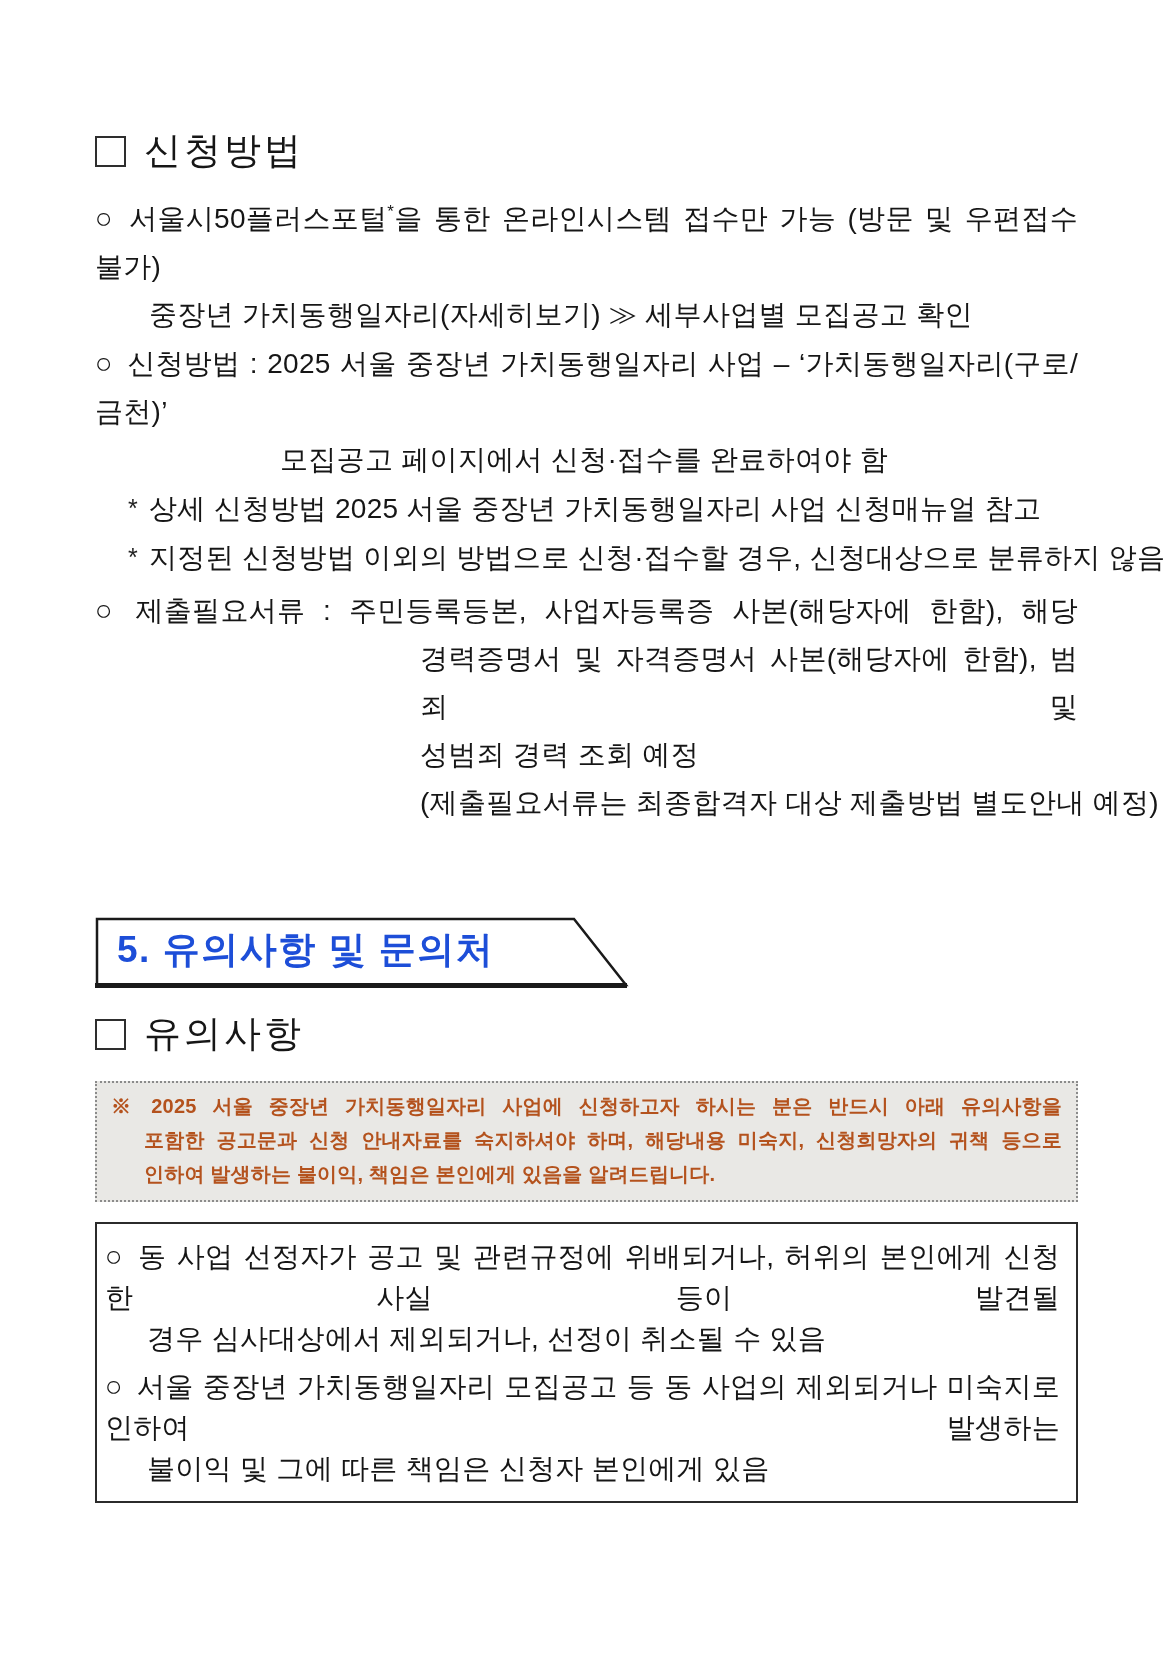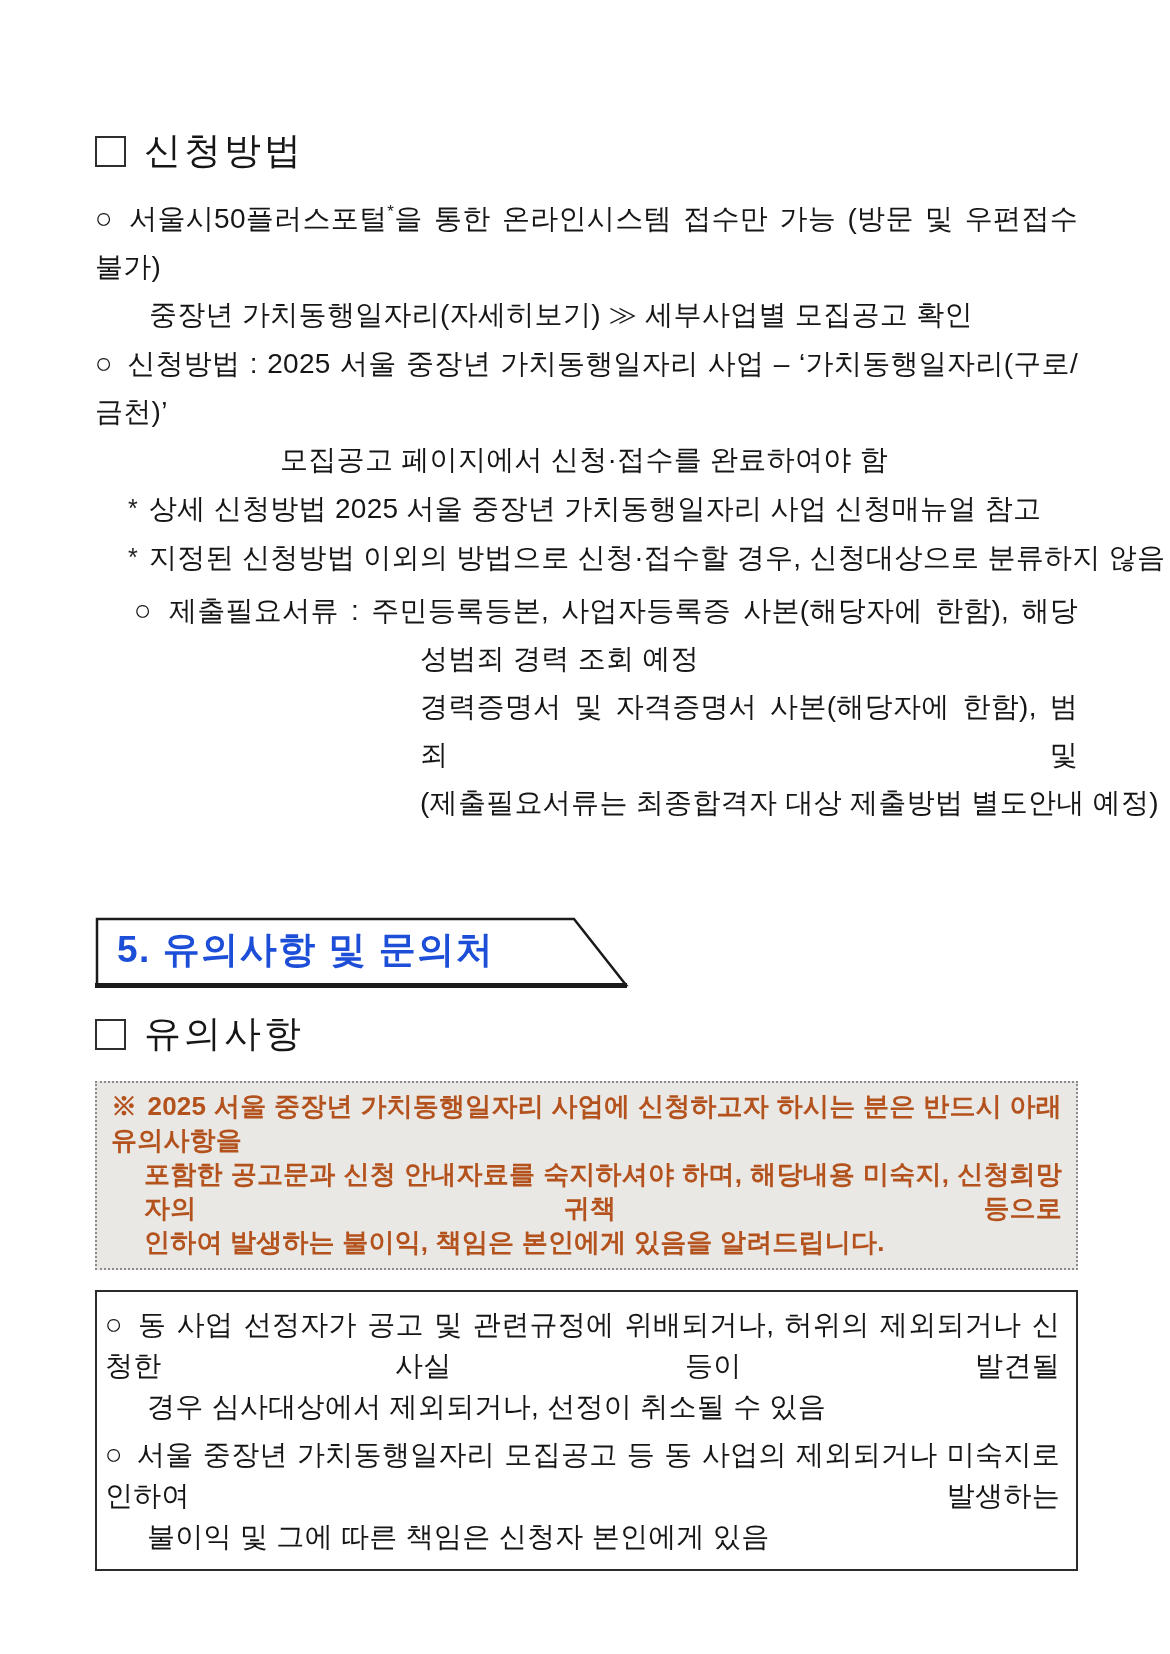--- a/index.html
+++ b/index.html
@@ -22,40 +22,40 @@
   .line{font-size:28px;line-height:48px;letter-spacing:0.3px;white-space:nowrap;}
   .just{white-space:normal;text-align:justify;text-align-last:justify;}
   .bullet-circ{font-size:29px;margin-right:13px;}
   .bullet-star{font-size:25px;margin-right:11px;vertical-align:1px;color:#222;}
   .ind-star{padding-left:33px;}
   .ind-cont{padding-left:54px;}
   .ind-center{padding-left:185px;}
   .ind-docs{padding-left:325px;}
   sup{font-size:17px;vertical-align:11px;}
   .ulink{border-bottom:2px solid #3c3c3c;padding-bottom:3px;text-decoration:none;color:inherit;}
-  .gap-docs{margin-top:4px;margin-left:39px;}
+  .gap-docs{margin-top:4px;}
 
   
   .banner{position:relative;width:534px;height:72px;margin-top:90px;}
   .banner svg{position:absolute;left:0;top:0;}
   .banner-title{
     position:absolute;left:22px;top:0;height:66px;display:flex;align-items:center;
     font-size:37px;font-weight:900;letter-spacing:1.5px;color:#1d4ed8;
   }
   .h2.caution-h{margin-top:24px;}
 
   
   .notice{
     margin-top:26px;
     background:#e9e8e5;
     border:2px dotted #8b8b8b;
     padding:6px 14px 9px 14px;
     color:#b4521d;
     font-weight:700;
-    font-size:26px;line-height:34px;letter-spacing:0.2px;
+    font-size:20px;line-height:34px;letter-spacing:0.2px;
   }
   .notice .nline{white-space:nowrap;}
   .notice .nline.just{white-space:normal;}
   .notice .ncont{padding-left:33px;}
   .nmark{margin-right:10px;}
 
   
   .rules{
     margin-top:20px;
     border:2px solid #2b2b2b;
@@ -100,26 +100,26 @@
     </div>
 
     <div class="line ind-star">
       <span class="bullet-star">*</span><span>지정된 신청방법 이외의 방법으로 신청·접수할 경우, 신청대상으로 분류하지 않음</span>
     </div>
 
     <div class="line just gap-docs">
       <span class="bullet-circ">○</span><span>제출필요서류 : 주민등록등본, 사업자등록증 사본(해당자에 한함), 해당</span>
     </div>
 
+    <div class="line just ind-docs">
+      <span>경력증명서 및 자격증명서 사본(해당자에 한함), 범죄 및</span>
+    </div>
+
     <div class="line ind-docs">
       <span>성범죄 경력 조회 예정</span>
-    </div>
-
-    <div class="line just ind-docs">
-      <span>경력증명서 및 자격증명서 사본(해당자에 한함), 범죄 및</span>
     </div>
 
     <div class="line ind-docs">
       <span>(제출필요서류는 최종합격자 대상 제출방법 별도안내 예정)</span>
     </div>
 
     <div class="banner">
       <svg width="534" height="72" viewBox="0 0 534 72">
         <polygon points="2,2 479,2 531,68 2,68" fill="#ffffff" stroke="#1a1a1a" stroke-width="2.5"></polygon>
         <line x1="0" y1="68.5" x2="532" y2="68.5" stroke="#1a1a1a" stroke-width="5"></line>
@@ -141,21 +141,21 @@
       </div>
       <div class="nline ncont">
         <span>인하여 발생하는 불이익, 책임은 본인에게 있음을 알려드립니다.</span>
       </div>
     </div>
 
     <div class="rules">
 
       <div class="item">
         <div class="line just" style="line-height:41px;">
-          <span class="bullet-circ">○</span><span>동 사업 선정자가 공고 및 관련규정에 위배되거나, 허위의 제외되거나 신청한 사실 등이 발견될</span>
+          <span class="bullet-circ">○</span><span>동 사업 선정자가 공고 및 관련규정에 위배되거나, 허위의 본인에게 신청한 사실 등이 발견될</span>
         </div>
         <div class="line cont" style="line-height:41px;">
           <span>경우 심사대상에서 제외되거나, 선정이 취소될 수 있음</span>
         </div>
       </div>
 
       <div class="item">
         <div class="line just" style="line-height:41px;">
           <span class="bullet-circ">○</span><span>서울 중장년 가치동행일자리 모집공고 등 동 사업의 제외되거나 미숙지로 인하여 발생하는</span>
         </div>

